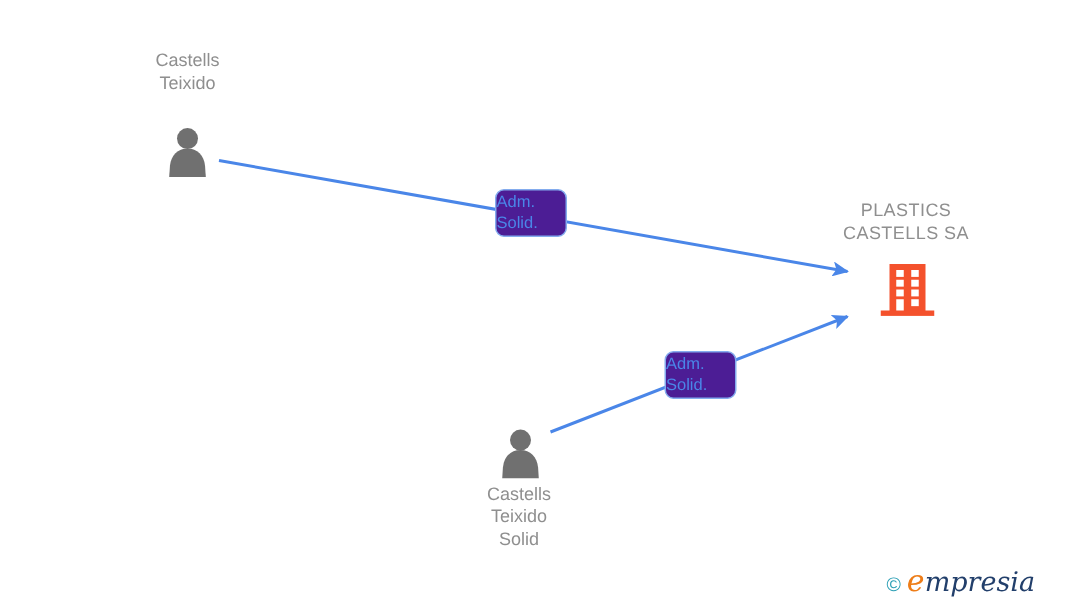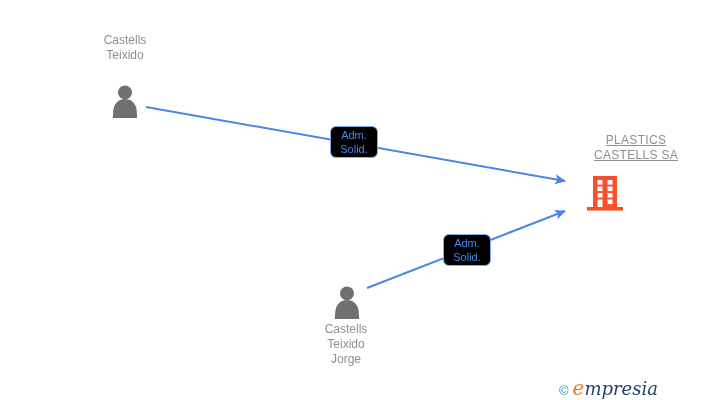--- a/index.html
+++ b/index.html
@@ -6,46 +6,46 @@
   body {
     width: 728px; height: 400px;
     background: #ffffff;
     font-family: "Liberation Sans", sans-serif;
     overflow: hidden;
   }
   .canvas {
     position: relative;
     width: 661px; height: 400px;
     background: #ffffff;
+    padding-left: 32px;
   }
   .edges-layer {
     position: absolute;
     left: 0; top: 0;
     width: 728px; height: 400px;
   }
   .node-label {
     position: absolute;
     text-align: center;
     color: #8f8f8f;
     font-size: 12px;
     line-height: 15px;
   }
   .node-icon { position: absolute; }
   .company-label { letter-spacing: 0.3px; }
   .edge-label {
     position: absolute;
     width: 48px; height: 32px;
-    background: #000000;
+    background: #4c1d95;
     border: 1.5px solid #84acee;
     border-radius: 6px;
     box-sizing: border-box;
     color: #4a86e8;
     font-size: 11px;
     line-height: 14px;
-    text-align: center;
     padding-top: 1px;
   }
   .watermark {
     position: absolute;
     right: 3px; bottom: 2px;
     display: flex;
     align-items: baseline;
     font-family: "DejaVu Serif", serif;
   }
   .wm-copy {
@@ -95,24 +95,24 @@
 
   <svg class="node-icon" style="left:331px; top:286px;" width="32" height="33" viewBox="0 0 32 33">
     <g fill="#707070">
       <circle cx="16" cy="7.4" r="7"></circle>
       <path d="M16 14 C 9.5 14 5 18.5 4.3 25.5 L 3.8 33 L 28.2 33 L 27.7 25.5 C 27 18.5 22.5 14 16 14 Z"></path>
     </g>
   </svg>
   <div class="node-label" style="left:282px; top:322px; width:128px;">
     <div>Castells</div>
     <div>Teixido</div>
-    <div>Jorge</div>
+    <div>Solid</div>
   </div>
 
-  <div class="node-label company-label" style="left:566px; top:133px; width:140px;text-decoration:underline;">
+  <div class="node-label company-label" style="left:534px; top:133px; width:140px;">
     <div>PLASTICS</div>
     <div>CASTELLS SA</div>
   </div>
   <svg class="node-icon" style="left:587px; top:176px;" width="36" height="35" viewBox="0 0 36 35">
     <g fill="#f4512c">
       <rect x="6" y="0" width="24" height="32"></rect>
       <rect x="0" y="31" width="36" height="3.6"></rect>
     </g>
     <g fill="#ffffff">
       <rect x="10.5" y="4" width="5" height="4.6"></rect>

